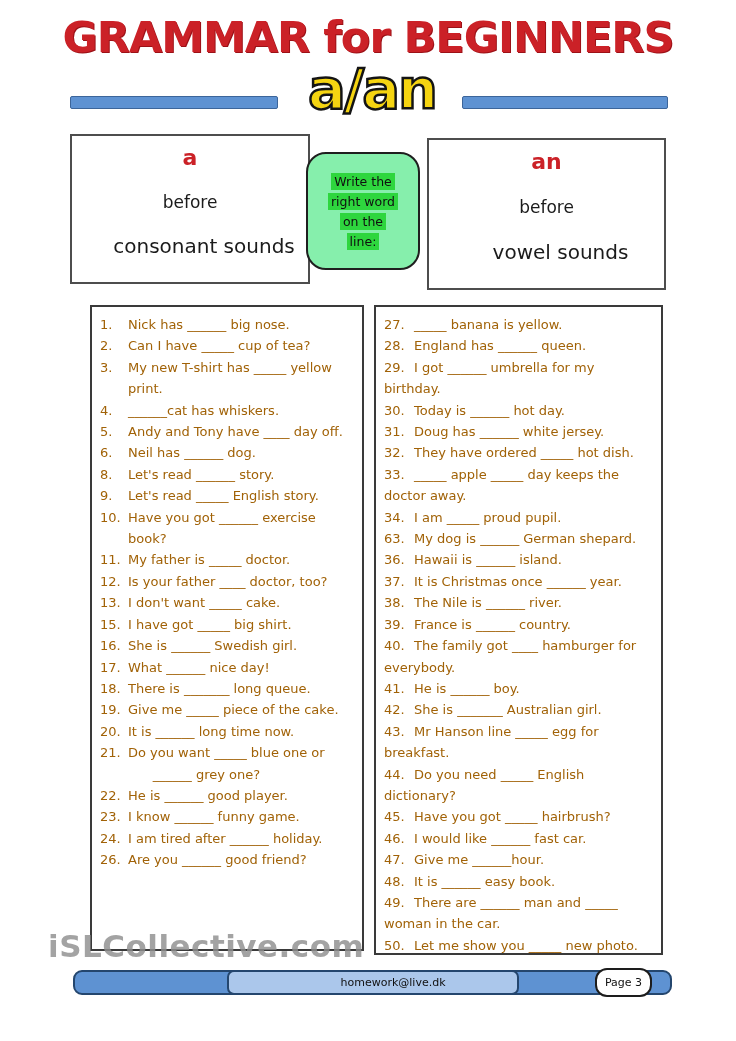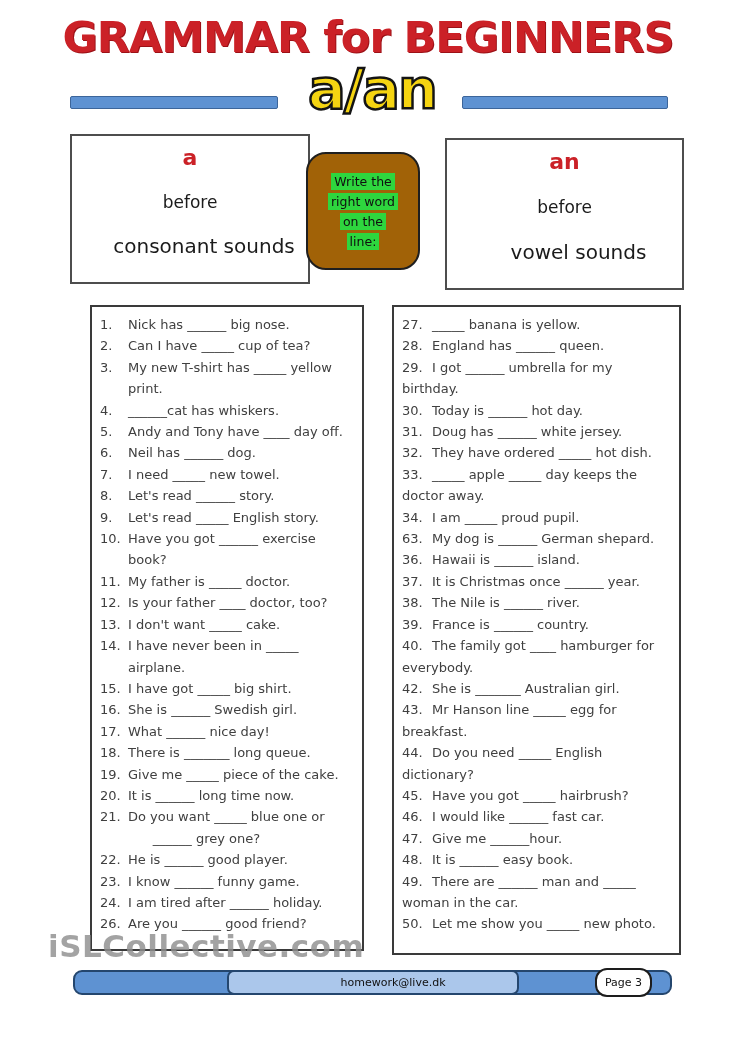--- a/index.html
+++ b/index.html
@@ -24,42 +24,42 @@
     font-size:56px; font-weight:bold; color:#f5d411;
     -webkit-text-stroke:2.5px #141414; z-index:3; letter-spacing:-2px;
   }
   
   .rule-box {
     position:absolute; background:#fff; border:2px solid #4d4d4d;
     display:flex; flex-direction:column; align-items:center;
     padding:10px 0 24px 0; justify-content:space-between; text-align:center;
   }
   .rule-box.a-box  { left:70px;  top:134px; width:236px; height:112px; }
-  .rule-box.an-box { left:445px; top:138px; width:235px; height:114px; }
+  .rule-box.an-box { left:427px; top:138px; width:235px; height:114px; }
   .article { font-size:22px; font-weight:bold; color:#cb2127; line-height:24px; }
   .before  { font-size:17px; }
   .sounds  { font-size:20px;margin-left:28px; }
   .instr-box {
     position:absolute; left:306px; top:152px; width:114px; height:118px;
-    background:#a16207; border:2px solid #1f1f1f; border-radius:20px;
+    background:#86efac; border:2px solid #1f1f1f; border-radius:20px;
     display:flex; flex-direction:column; align-items:center; justify-content:center;
     gap:3px; box-sizing:border-box;
   }
   .instr-line {
     background:#2ed63e; color:#101010; font-size:12.5px; line-height:15px;
     padding:1px 3px; white-space:nowrap;
   }
   
   .ex-box {
     position:absolute; top:305px; background:#fff; border:2px solid #3a3a3a;
     box-sizing:border-box; padding:7px 3px 0 8px;
   }
   .ex-left  { left:90px;  width:274px; height:646px; }
-  .ex-right { left:374px; width:289px; height:650px;margin-left:18px; }
-  .item { font-size:13px; line-height:21.4px; color:#404040; }
+  .ex-right { left:374px; width:289px; height:650px; }
+  .item { font-size:13px; line-height:21.4px; color:#a16207; }
   .ex-left  .item { padding-left:28px; text-indent:-28px; }
   .num { display:inline-block; text-indent:0; }
   .ex-left  .num { width:28px; }
   .ex-right .num { width:30px; }
   .itext { white-space:pre-wrap; }
   
   .watermark {
     position:absolute; left:48px; top:928px; z-index:5;
     font-size:31px; font-weight:bold; color:#8f8f8f; opacity:.82;
     letter-spacing:.5px;
@@ -137,23 +137,20 @@
       </div>
 
       <div class="item">
         <span class="num">5.</span><span class="itext">Andy and Tony have ____ day off.</span>
       </div>
 
       <div class="item">
         <span class="num">6.</span><span class="itext">Neil has ______ dog.</span>
       </div>
 
-      <div class="item">
-        <span class="num">7.</span><span class="itext">I need _____ new towel.</span>
-      </div>
 
       <div class="item">
         <span class="num">8.</span><span class="itext">Let's read ______ story.</span>
       </div>
 
       <div class="item">
         <span class="num">9.</span><span class="itext">Let's read _____ English story.</span>
       </div>
 
       <div class="item">
@@ -166,24 +163,20 @@
       </div>
 
       <div class="item">
         <span class="num">12.</span><span class="itext">Is your father ____ doctor, too?</span>
       </div>
 
       <div class="item">
         <span class="num">13.</span><span class="itext">I don't want _____ cake.</span>
       </div>
 
-      <div class="item">
-        <span class="num">14.</span><span class="itext">I have never been in _____
-airplane.</span>
-      </div>
 
       <div class="item">
         <span class="num">15.</span><span class="itext">I have got _____ big shirt.</span>
       </div>
 
       <div class="item">
         <span class="num">16.</span><span class="itext">She is ______ Swedish girl.</span>
       </div>
 
       <div class="item">
@@ -279,20 +272,23 @@
 
       <div class="item">
         <span class="num">39.</span><span class="itext">France is ______ country.</span>
       </div>
 
       <div class="item">
         <span class="num">40.</span><span class="itext">The family got ____ hamburger for
 everybody.</span>
       </div>
 
+      <div class="item">
+        <span class="num">41.</span><span class="itext">He is ______ boy.</span>
+      </div>
 
       <div class="item">
         <span class="num">42.</span><span class="itext">She is _______ Australian girl.</span>
       </div>
 
       <div class="item">
         <span class="num">43.</span><span class="itext">Mr Hanson line _____ egg for
 breakfast.</span>
       </div>
 

